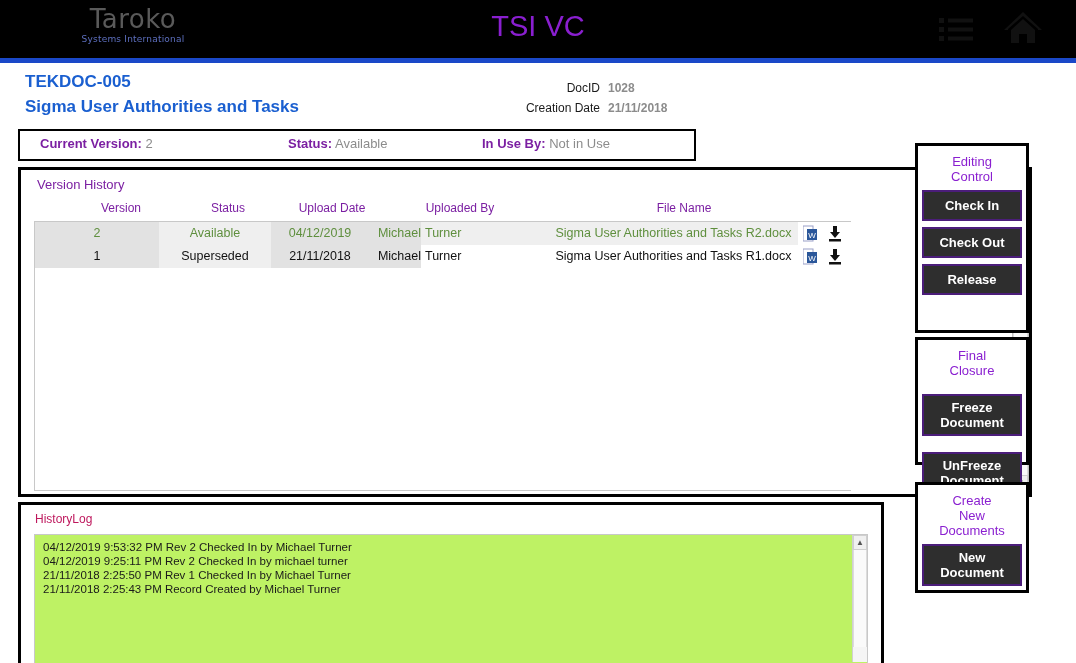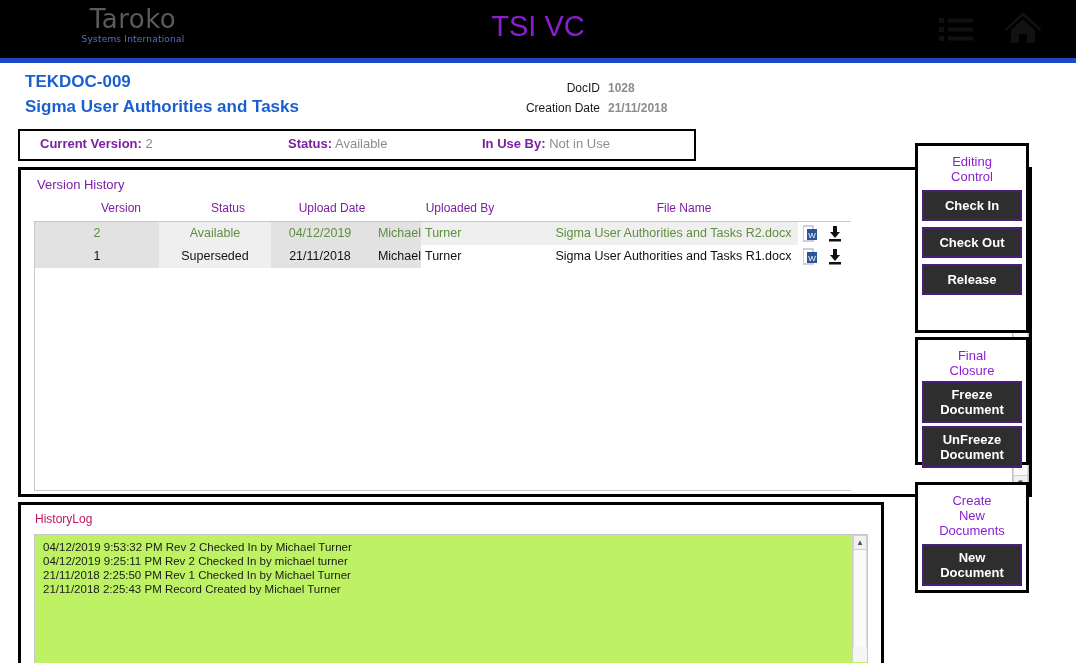--- a/index.html
+++ b/index.html
@@ -287,21 +287,21 @@
     line-height: 15px;
     padding: 6px 0;
     box-sizing: border-box;
     cursor: pointer;
   }
   .side-btn.tall { padding: 4px 0; }
   #panel-editing { left: 915px; top: 143px; width: 114px; height: 190px; }
   #panel-closure { left: 915px; top: 337px; width: 114px; height: 128px; }
   #panel-create  { left: 915px; top: 482px; width: 114px; height: 111px; }
   #panel-editing .side-btn { width: 100px; }
-  #panel-closure .side-btn { width: 100px; margin-top: 3px; }
+  #panel-closure .side-btn { width: 100px; margin-top: 16px; }
   #panel-create .side-btn  { width: 100px; }
 </style>
 </head>
 <body>
 
 <div id="page">
 
   <div id="topbar">
     <div id="brand">
       <div id="brand-name">Taroko</div>
@@ -323,21 +323,21 @@
 
     <div id="home-icon">
       <svg width="42" height="38" viewBox="0 0 42 38">
         <path d="M21 3 L40 21 L36 21 L36 20 L21 7 L6 20 L6 21 L2 21 Z" fill="#111"></path>
         <path d="M21 10 L33 21 L33 34 L25 34 L25 25 L17 25 L17 34 L9 34 L9 21 Z" fill="#111"></path>
       </svg>
     </div>
   </div>
   <div id="blue-rule"></div>
 
-  <div id="doc-code">TEKDOC-009</div>
+  <div id="doc-code">TEKDOC-005</div>
   <div id="doc-title">Sigma User Authorities and Tasks</div>
 
   <div class="meta-row" id="meta-docid">
     <span class="meta-label">DocID</span><span class="meta-value">1028</span>
   </div>
   <div class="meta-row" id="meta-created">
     <span class="meta-label">Creation Date</span><span class="meta-value">21/11/2018</span>
   </div>
 
   <div id="status-strip">

